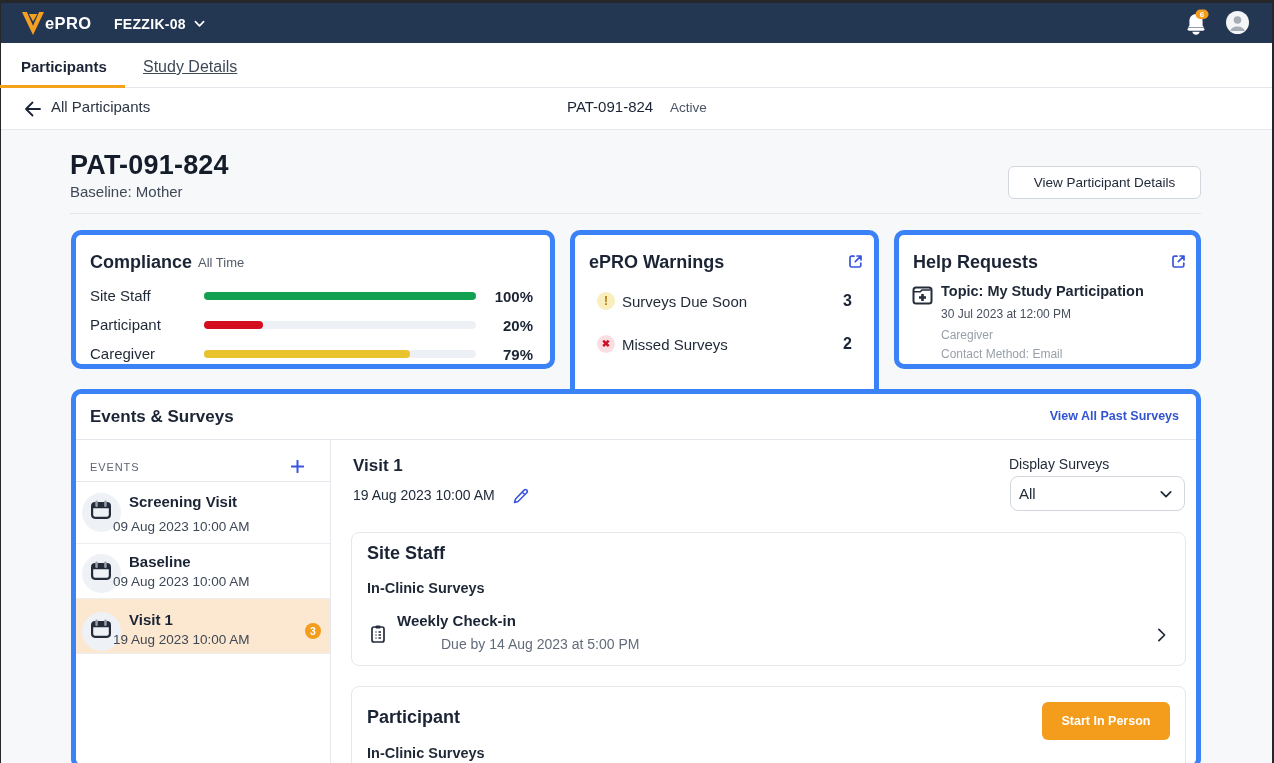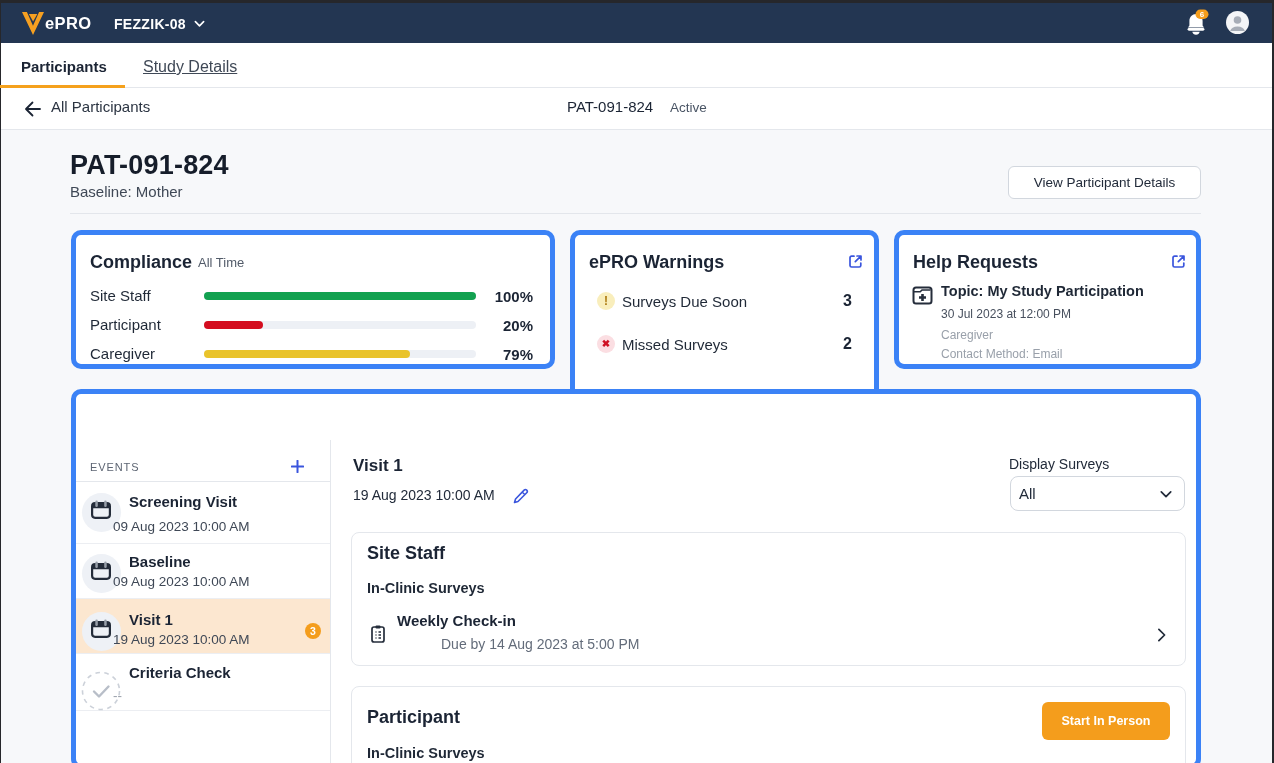--- a/index.html
+++ b/index.html
@@ -194,20 +194,24 @@
       <path d="M2 6.8 L8.2 6.8 L10 5 L18.5 5" stroke="#252d3b" stroke-width="1.6" fill="none"></path>
       <path d="M10.5 9 V16 M7 12.5 H14" stroke="#252d3b" stroke-width="2.6" fill="none"></path>
     </svg>
     <span class="help-topic">Topic: My Study Participation</span>
     <div class="help-line" style="top:72px;color:#474f5d;">30 Jul 2023 at 12:00 PM</div>
     <div class="help-line" style="top:93px;color:#99a0aa;">Caregiver</div>
     <div class="help-line" style="top:112px;color:#99a0aa;">Contact Method: Email</div>
   </div>
 
   <div class="abs card c-events">
+    <div class="ev-header">
+      <span class="ev-title">Events &amp; Surveys</span>
+      <span class="ev-link">View All Past Surveys</span>
+    </div>
     <div class="sidebar">
       <div class="sb-head">
         <span class="sb-label">EVENTS</span>
         <svg class="sb-plus" width="13" height="13" viewBox="0 0 13 13">
             <path d="M6.5 0.8 V12.2 M0.8 6.5 H12.2" stroke="#3a55dd" stroke-width="2" stroke-linecap="round"></path>
           </svg>
       </div>
       <div class="ev-item" style="top:42px;height:62px;">
         <div class="ev-ic" style="top:11px;"><svg style="margin:7px 0 0 9px;" width="20" height="19" viewBox="0 0 20 19">
               <rect x="1.1" y="3.2" width="17.8" height="14.6" rx="3" stroke="#242c3a" stroke-width="2.2" fill="none"></rect>
@@ -232,28 +236,20 @@
         <div class="ev-ic" style="top:13px;"><svg style="margin:7px 0 0 9px;" width="20" height="19" viewBox="0 0 20 19">
               <rect x="1.1" y="3.2" width="17.8" height="14.6" rx="3" stroke="#242c3a" stroke-width="2.2" fill="none"></rect>
               <path d="M3 3.2 H17 Q18.9 3.2 18.9 5.2 V8.3 H1.1 V5.2 Q1.1 3.2 3 3.2 Z" fill="#242c3a"></path>
               <rect x="4.3" y="0.4" width="2.5" height="6.6" rx="1.25" fill="#989fa9"></rect>
               <rect x="13.2" y="0.4" width="2.5" height="6.6" rx="1.25" fill="#989fa9"></rect>
             </svg></div>
         <span class="ev-name" style="top:12px;">Visit 1</span>
         <span class="ev-date" style="top:33px;">19 Aug 2023 10:00 AM</span>
         <div class="ev-badge">3</div>
       </div>
-      <div class="ev-item" style="top:214px;height:57px;">
-        <svg style="position:absolute;left:5px;top:17px;" width="40" height="40" viewBox="0 0 40 40">
-          <circle cx="20" cy="20" r="18.5" fill="none" stroke="#ccd1d9" stroke-width="1.6" stroke-dasharray="4.5 4.5"></circle>
-          <path d="M13 20.5 L18 25.5 L27.5 15.5" stroke="#b8bec8" stroke-width="2.4" fill="none" stroke-linecap="round" stroke-linejoin="round"></path>
-        </svg>
-        <span class="ev-name" style="top:10px;">Criteria Check</span>
-        <span class="ev-date" style="top:34px;color:#99a0aa;">--</span>
-      </div>
     </div>
 
     <span class="vm-title">Visit 1</span>
     <span class="vm-date">19 Aug 2023 10:00 AM</span>
     <svg class="pencil" width="16" height="16" viewBox="0 0 17 17">
         <path d="M11.8 2.3 a 1.9 1.9 0 0 1 2.75 2.75 L5.3 14.3 L1.6 15.4 L2.7 11.7 Z" stroke="#3a55dd" stroke-width="1.7" fill="none" stroke-linejoin="round"></path>
         <path d="M9.9 4.4 L12.5 7" stroke="#3a55dd" stroke-width="1.5"></path>
       </svg>
     <span class="ds-label">Display Surveys</span>
     <div class="ds-select">

